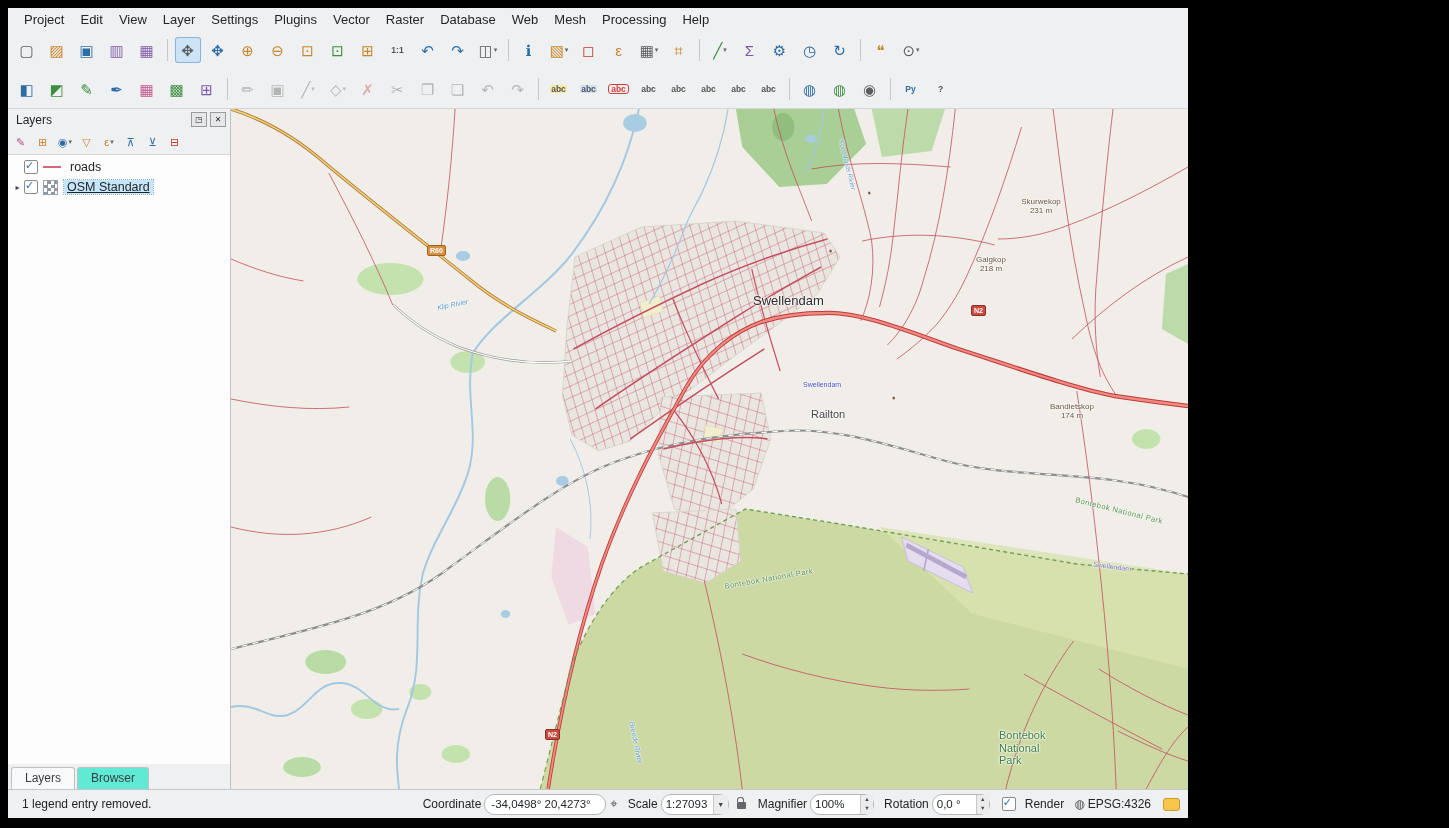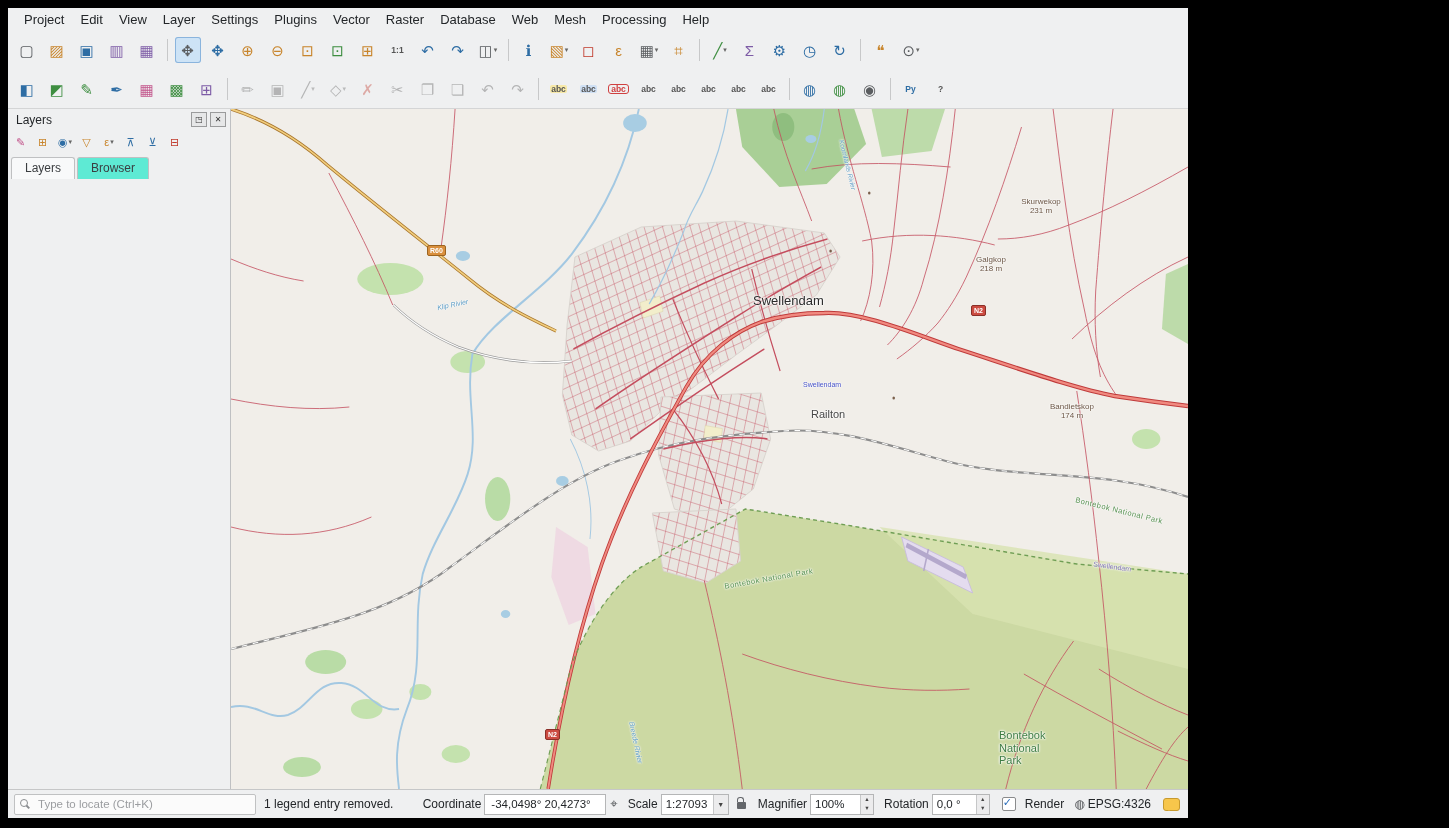--- a/index.html
+++ b/index.html
@@ -62,21 +62,21 @@
   .statusbar{height:28px;display:flex;align-items:center;padding:0 8px 0 6px;background:#eff0f1;border-top:1px solid #c6c7c8;font-size:12px;color:#232629;flex:0 0 auto;}
   .locate-box{display:flex;align-items:center;width:230px;height:19px;background:#fbfbfb;border:1px solid #c0c1c2;border-radius:2px;padding:0 5px;flex:0 0 auto;}
   .locate-box input{border:none;outline:none;background:transparent;font-size:11.5px;width:100%;color:#333;font-family:inherit;}
   .locate-box input::placeholder{color:#9b9da0;}
   .mag{width:11px;height:11px;position:relative;margin-right:5px;flex:0 0 auto;}
   .mag:before{content:"";position:absolute;width:6px;height:6px;border:1.5px solid #8a8d90;border-radius:50%;left:0;top:0;}
   .mag:after{content:"";position:absolute;width:4px;height:1.5px;background:#8a8d90;transform:rotate(45deg);left:6px;top:7.5px;}
   .sb-msg{margin-left:8px;white-space:nowrap;}
   .spacer{flex:1;}
   .sb-label{margin:0 3px 0 10px;white-space:nowrap;}
-  .sb-input{height:19px;border:1px solid #b5b6b7;background:#fff;border-radius:0;padding:0 4px;font-size:11.5px;display:flex;align-items:center;}
+  .sb-input{height:19px;border:1px solid #b5b6b7;background:#fff;border-radius:10px;padding:0 4px;font-size:11.5px;display:flex;align-items:center;}
   .sb-input input{border:none;outline:none;font-size:11.5px;font-family:inherit;color:#232629;width:100%;}
   .coord{width:112px;}
   .combo{width:62px;justify-content:space-between;padding-right:0;}
   .combo .arrow{width:14px;align-self:stretch;display:flex;align-items:center;justify-content:center;border-left:1px solid #c6c7c8;font-size:7px;color:#444;background:#ececed;}
   .spin{padding-right:0;justify-content:space-between;}
   .spin .arrows{width:12px;align-self:stretch;display:flex;flex-direction:column;border-left:1px solid #c6c7c8;background:#ececed;}
   .spin .arrows span{flex:1;font-size:5.5px;line-height:1;display:flex;align-items:center;justify-content:center;color:#444;}
   .mag-spin{width:58px;} .rot-spin{width:52px;}
   .ext-icon{font-size:13px;color:#5a5d60;margin-left:4px;}
   .lock{width:9px;height:7px;background:#63666a;border-radius:1px;position:relative;margin:3px 2px 0 8px;flex:0 0 auto;}
@@ -394,20 +394,34 @@
             </div>
             <div class="tbtn c-blue">
               <span class="g">⊻</span>
               <span class="caret"></span>
             </div>
             <div class="tbtn c-red">
               <span class="g">⊟</span>
               <span class="caret"></span>
             </div>
           </div>
+      <div class="layer-tree">
+        <div class="layer-row">
+          <span class="expander"></span>
+          <span class="cb checked"></span>
+          <span class="symbol-line"></span>
+          <span class="layer-label">roads</span>
+        </div>
+        <div class="layer-row">
+          <span class="expander">▸</span>
+          <span class="cb checked"></span>
+          <span class="symbol-checker"></span>
+          <span class="layer-label sel">OSM Standard</span>
+        </div>
+      </div>
       <div class="bottom-tabs">
         <span class="btab active">Layers</span>
         <span class="btab">Browser</span>
       </div>
     </div>
 
     <div class="map-area">
       <svg viewBox="0 0 1213 680" preserveAspectRatio="none">
         <defs>
           <pattern id="grid1" width="11" height="11" patternUnits="userSpaceOnUse" patternTransform="rotate(-20)">
@@ -539,24 +553,20 @@
       <div class="map-label" style="left:614px;top:30px;font-size:6.5px;font-style:italic;color:#5f9ec7;transform:rotate(76deg);transform-origin:left top;">Koornlands Rivier</div>
 
       <span class="shield n2" style="left:740px;top:196px;">N2</span>
       <span class="shield n2" style="left:1104px;top:287px;">N2</span>
       <span class="shield n2" style="left:314px;top:620px;">N2</span>
       <span class="shield r60" style="left:196px;top:136px;">R60</span>
     </div>
   </div>
 
   <div class="statusbar">
-    <div class="locate-box">
-      <span class="mag"></span>
-      <input class="locate" placeholder="Type to locate (Ctrl+K)" style="">
-    </div>
     <span class="sb-msg">1 legend entry removed.</span>
     <span class="spacer"></span>
 
     <span class="sb-label">Coordinate</span>
     <span class="sb-input coord">
       <input value="-34,0498° 20,4273°" style="">
     </span>
     <span class="ext-icon">⌖</span>
 
     <span class="sb-label">Scale</span>

